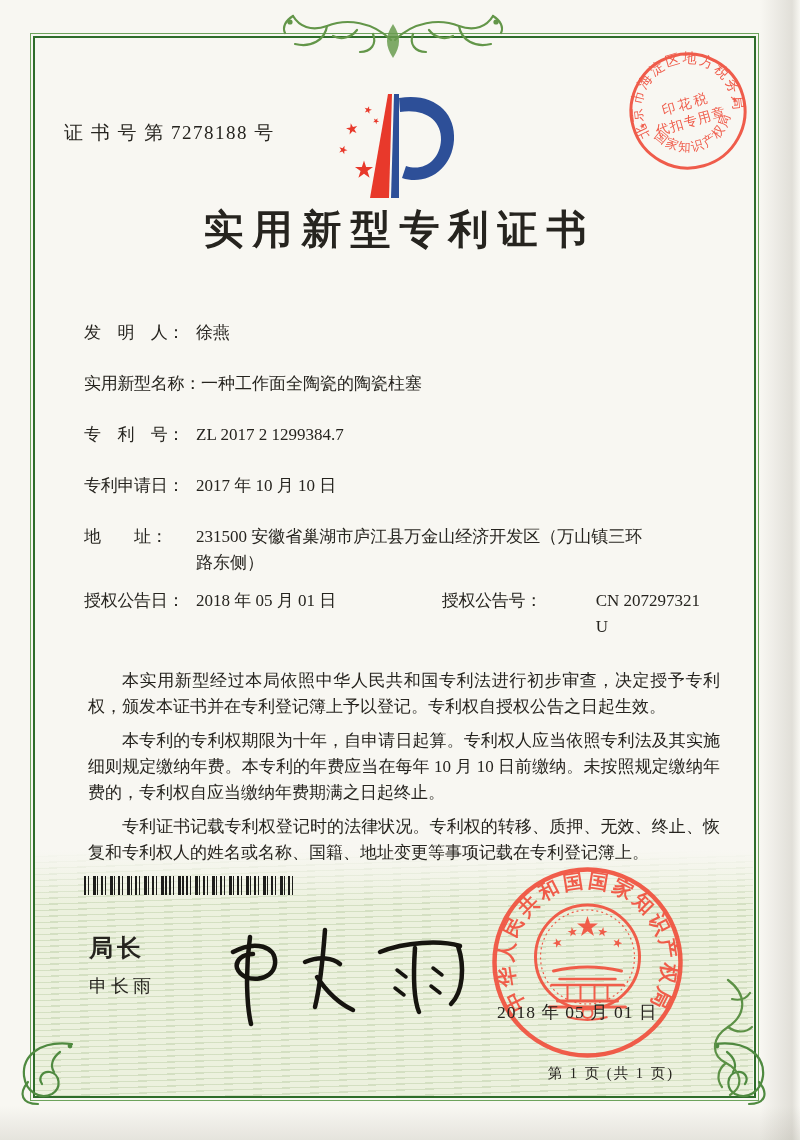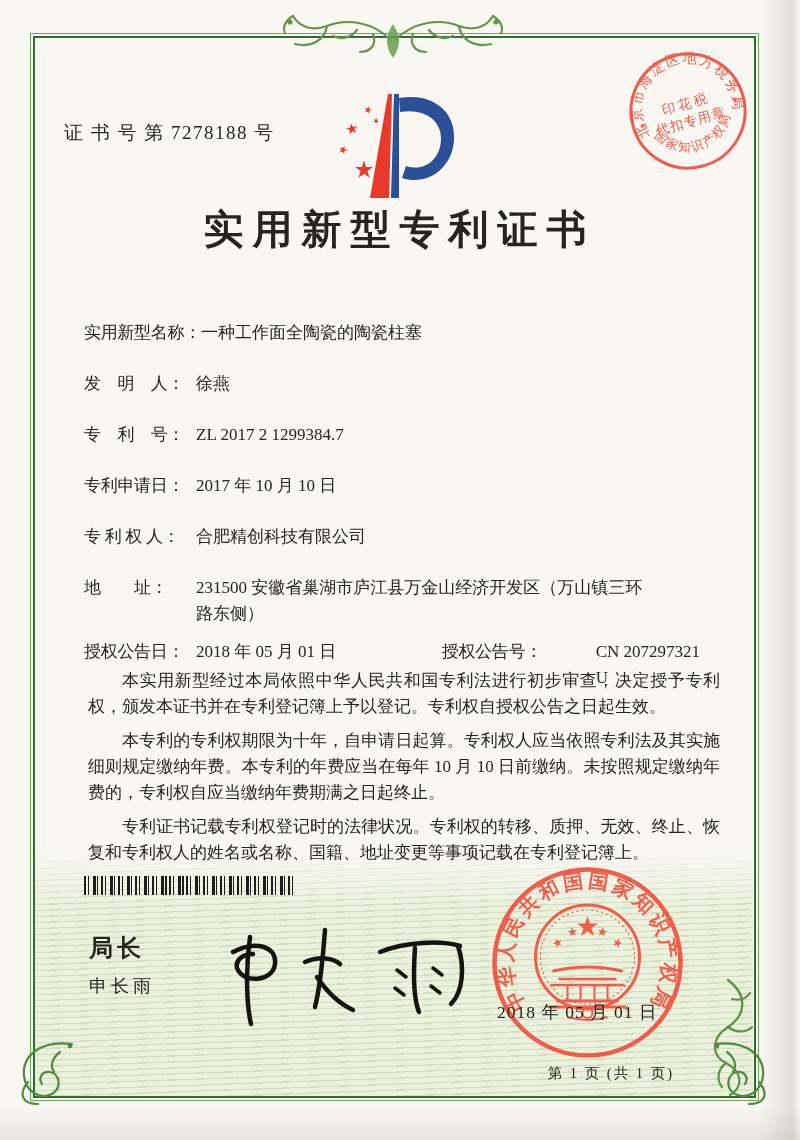--- a/index.html
+++ b/index.html
@@ -130,38 +130,34 @@
       <text x="62" y="77" font-size="13.5" text-anchor="middle" style="letter-spacing:1px;font-family:'Liberation Serif',serif;">代扣专用章</text>
       <use href="#st" transform="translate(14,64) scale(3)"></use>
       <use href="#st" transform="translate(110,64) scale(3)"></use>
     </g>
   </svg>
 
   <div class="txt doc-title">实用新型专利证书</div>
 
   <div class="fields">
     <div class="frow">
+      <span class="flab">发　明　人：</span>
+      <span class="fval">徐燕</span>
+    </div>
+    <div class="frow">
       <span class="flab">实用新型名称：</span>
       <span class="fval">一种工作面全陶瓷的陶瓷柱塞</span>
     </div>
     <div class="frow">
-      <span class="flab">发　明　人：</span>
-      <span class="fval">徐燕</span>
-    </div>
-    <div class="frow">
       <span class="flab">专　利　号：</span>
       <span class="fval">ZL 2017 2 1299384.7</span>
     </div>
     <div class="frow">
       <span class="flab">专利申请日：</span>
       <span class="fval">2017 年 10 月 10 日</span>
-    </div>
-    <div class="frow">
-      <span class="flab">专 利 权 人：</span>
-      <span class="fval">合肥精创科技有限公司</span>
     </div>
     <div class="frow addr">
       <span class="flab">地　　址：</span>
       <span class="fval wrapv">231500 安徽省巢湖市庐江县万金山经济开发区（万山镇三环路东侧）</span>
     </div>
     <div class="frow lastrow">
       <span class="col1">
         <span class="flab">授权公告日：</span>
         <span class="fval">2018 年 05 月 01 日</span>
       </span>

